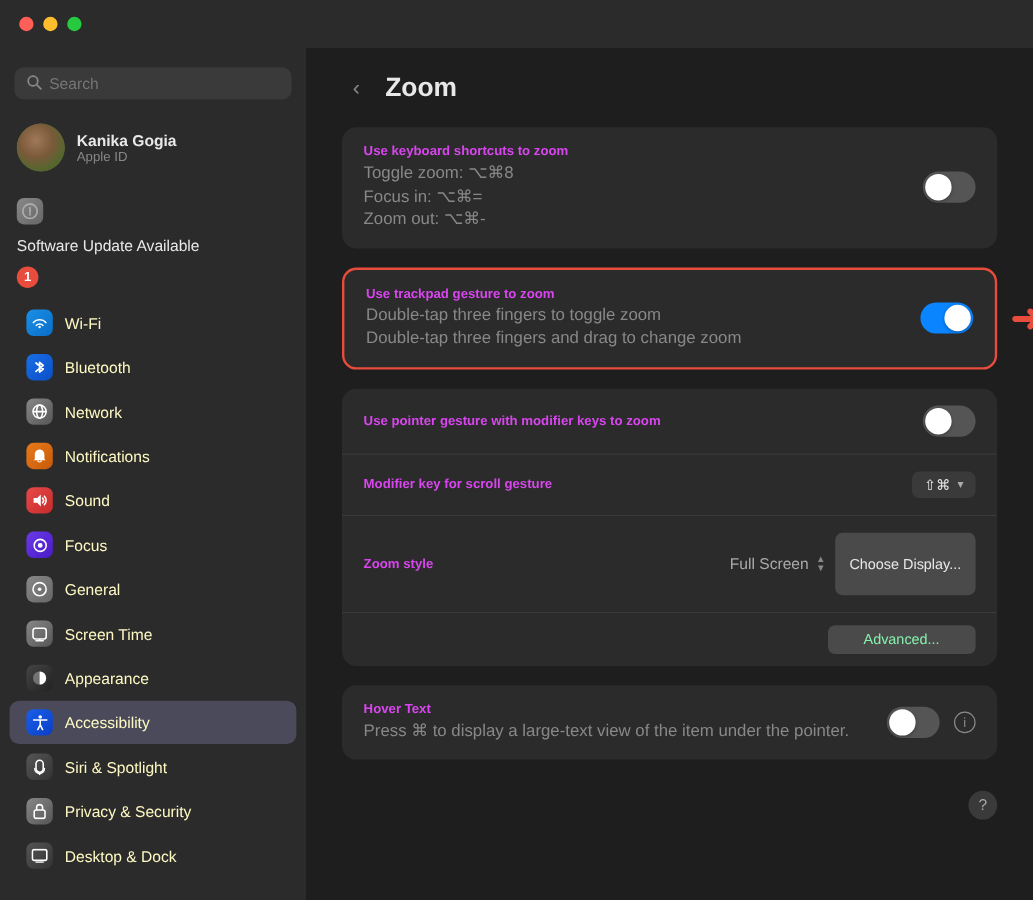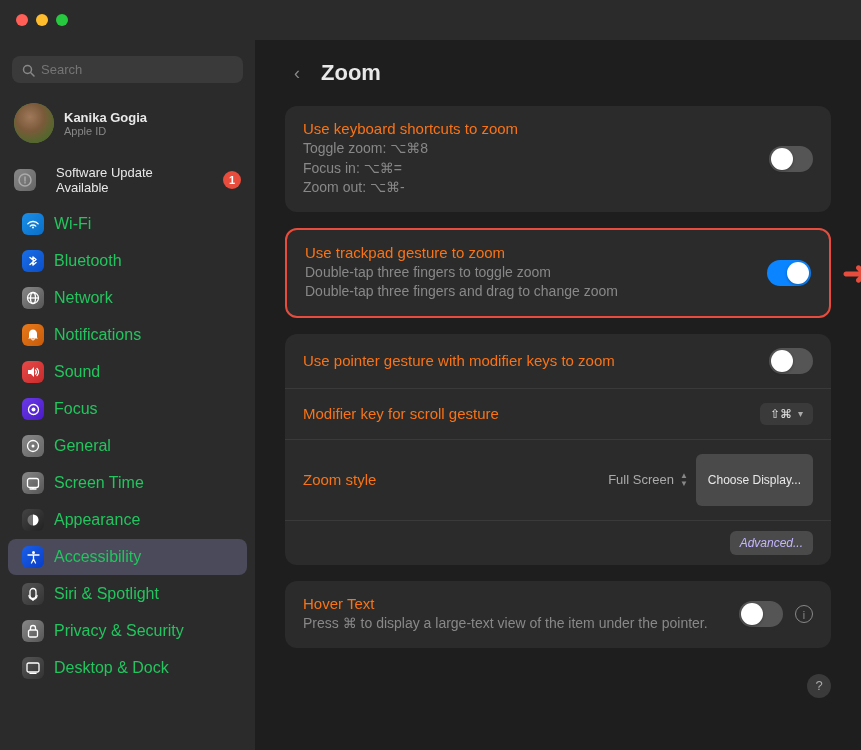--- a/index.html
+++ b/index.html
@@ -50,21 +50,21 @@
       padding: 8px 0;
     }
 
     .sidebar::-webkit-scrollbar { width: 0; }
 
     .search-bar {
       margin: 8px 12px 12px;
       background: #3a3a3a;
       border-radius: 8px;
       display: flex;
-      align-items: flex-end;
+      align-items: flex-start;
       padding: 6px 10px;
       gap: 6px;
     }
     .search-bar input {
       background: transparent;
       border: none;
       outline: none;
       color: #aaa;
       font-size: 13px;
       width: 100%;
@@ -90,24 +90,24 @@
       width: 100%; height: 100%;
       background: radial-gradient(circle at 40% 35%, #a0785a 0%, #7a5a3a 40%, #4a6a2a 80%, #2a4a1a 100%);
       border-radius: 50%;
     }
     .user-info { display: flex; flex-direction: column; }
     .user-name { font-size: 13px; font-weight: 600; color: #e8e8e8; }
     .user-sub { font-size: 11px; color: #888; }
 
     .software-update {
       display: flex;
-      align-items: center;
       padding: 8px 14px;
-      gap: 20px;
-      cursor: pointer;
+      gap: 10px;
+      cursor: pointer;
+      flex-direction: column;
     }
     .update-icon {
       width: 22px; height: 22px; border-radius: 6px;
       background: linear-gradient(135deg, #888, #666);
       display: flex; align-items: center; justify-content: center;
       font-size: 12px; flex-shrink: 0;
     }
     .update-text { font-size: 13px; color: #e8e8e8; flex: 1; }
     .badge {
       width: 18px; height: 18px; border-radius: 50%;
@@ -131,21 +131,21 @@
     }
     .sidebar-item.active {
       background: #4a4a5a;
     }
     .sidebar-item-icon {
       width: 22px; height: 22px; border-radius: 6px;
       display: flex; align-items: center; justify-content: center;
       font-size: 14px; flex-shrink: 0;
     }
     .sidebar-item-label {
-      font-size: 16px; color: #22c55e;
+      font-size: 13px; color: #fef9c3;
     }
 
     
     .icon-wifi { background: linear-gradient(135deg, #1a8fe8, #0a6ec7); }
     .icon-bluetooth { background: linear-gradient(135deg, #1a6fe8, #0a4ec7); }
     .icon-network { background: linear-gradient(135deg, #888, #555); }
     .icon-notifications { background: linear-gradient(135deg, #e87a1a, #c75a0a); }
     .icon-sound { background: linear-gradient(135deg, #e84a4a, #c72a2a); }
     .icon-focus { background: linear-gradient(135deg, #6a3ae8, #4a1ac7); }
     .icon-screentime { background: linear-gradient(135deg, #888, #555); }
@@ -201,23 +201,23 @@
       position: relative;
     }
     .settings-row:last-child {
       border-bottom: none;
     }
 
     .settings-row-content {
       flex: 1;
     }
     .settings-row-title {
-      font-size: 15px;
-      color: #f97316;
-      font-weight: 400;
+      font-size: 11px;
+      color: #d946ef;
+      font-weight: 700;
     }
     .settings-row-sub {
       font-size: 14px;
       color: #888;
       margin-top: 2px;
       line-height: 1.4;
     }
 
     
     .toggle {
@@ -299,25 +299,24 @@
     
     .advanced-row {
       display: flex;
       justify-content: flex-end;
       padding: 10px 18px;
     }
     .advanced-btn {
       background: #4a4a4a;
       border: none;
       border-radius: 6px;
-      color: #c4b5fd;
+      color: #86efac;
       font-size: 12px;
-      padding: 5px 10px;
-      cursor: pointer;
-      font-style: italic;
+      padding: 5px 30px;
+      cursor: pointer;
     }
 
     
     .info-icon {
       width: 18px; height: 18px; border-radius: 50%;
       border: 1.5px solid #888;
       display: flex; align-items: center; justify-content: center;
       font-size: 11px; color: #888;
       margin-left: 6px;
       cursor: pointer;

